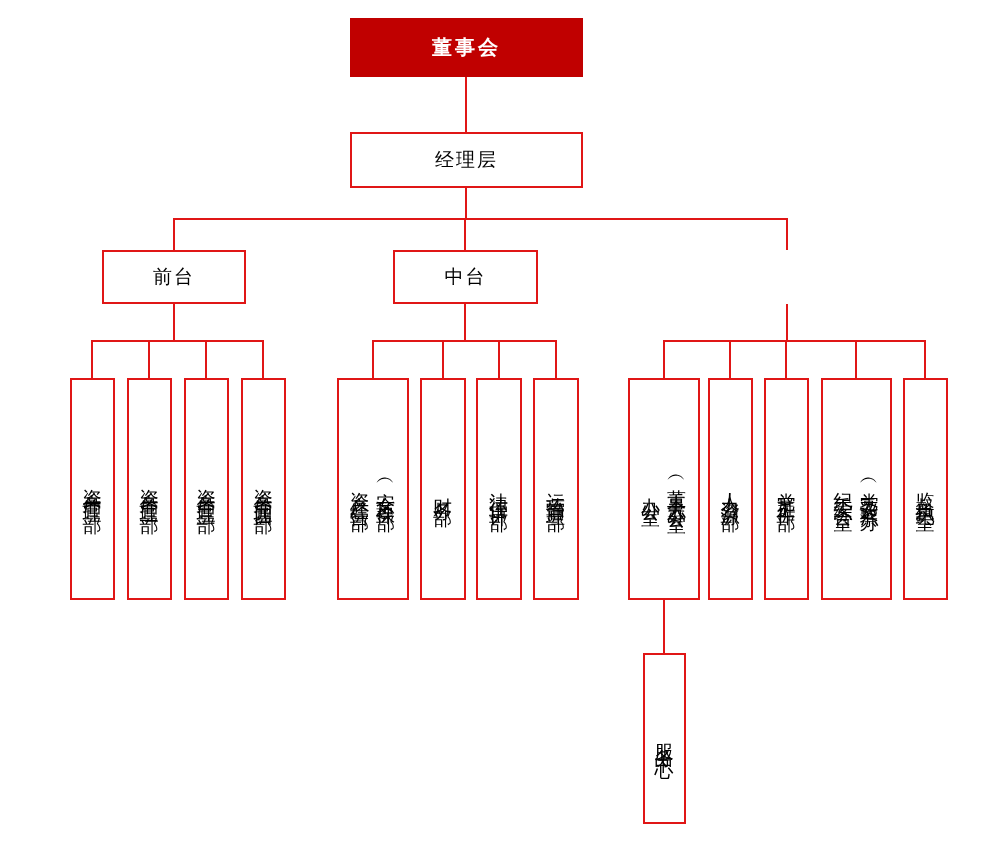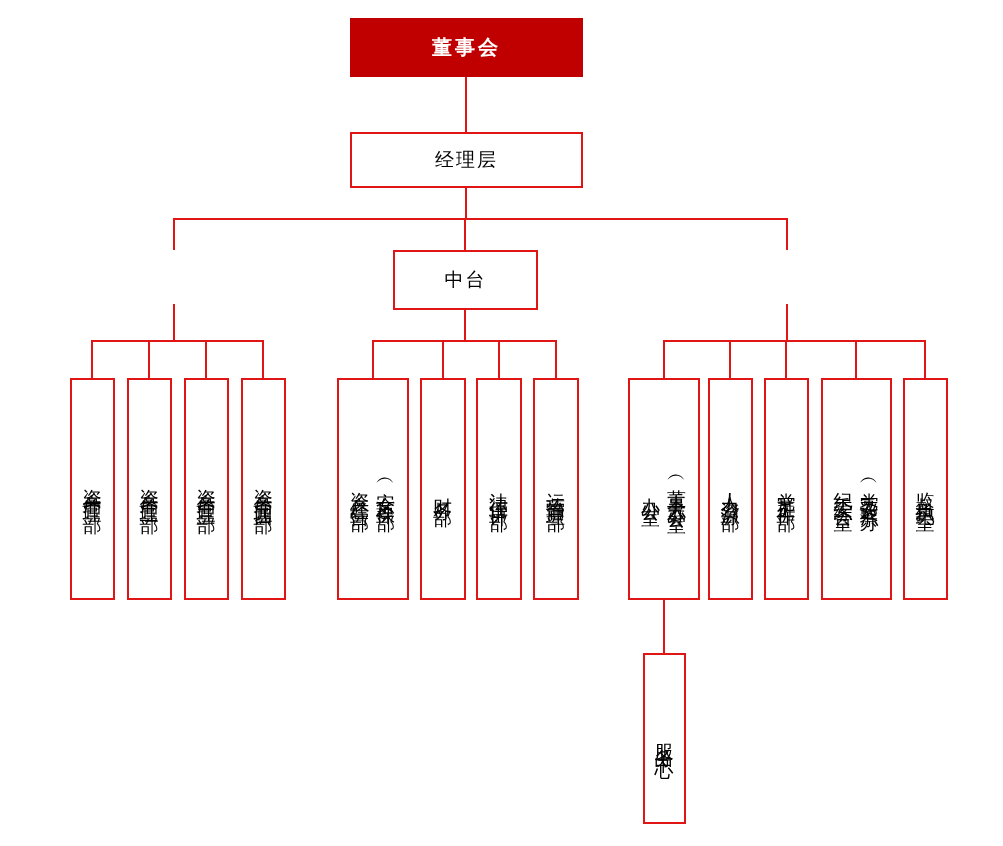--- a/index.html
+++ b/index.html
@@ -77,21 +77,24 @@
   <div class="line" style="left:663px;top:599px;width:2px;height:55px;"></div>
 
   <div class="box root-box" style="left:350px;top:18px;width:233px;height:59px;">
     <span>董事会</span>
   </div>
 
   <div class="box" style="left:350px;top:132px;width:233px;height:56px;">
     <span class="hlabel">经理层</span>
   </div>
 
-  <div class="box" style="left:393px;top:250px;width:145px;height:60px;">
+  <div class="box" style="left:102px;top:250px;width:144px;height:54px;">
+    <span class="hlabel">前台</span>
+  </div>
+  <div class="box" style="left:393px;top:250px;width:145px;height:54px;">
     <span class="hlabel">中台</span>
   </div>
 
   <div class="box" style="left:70px;top:378px;width:45px;height:222px;">
     <span class="vtext">资产管理一部</span>
   </div>
   <div class="box" style="left:127px;top:378px;width:45px;height:222px;">
     <span class="vtext">资产管理二部</span>
   </div>
   <div class="box" style="left:184px;top:378px;width:45px;height:222px;">

